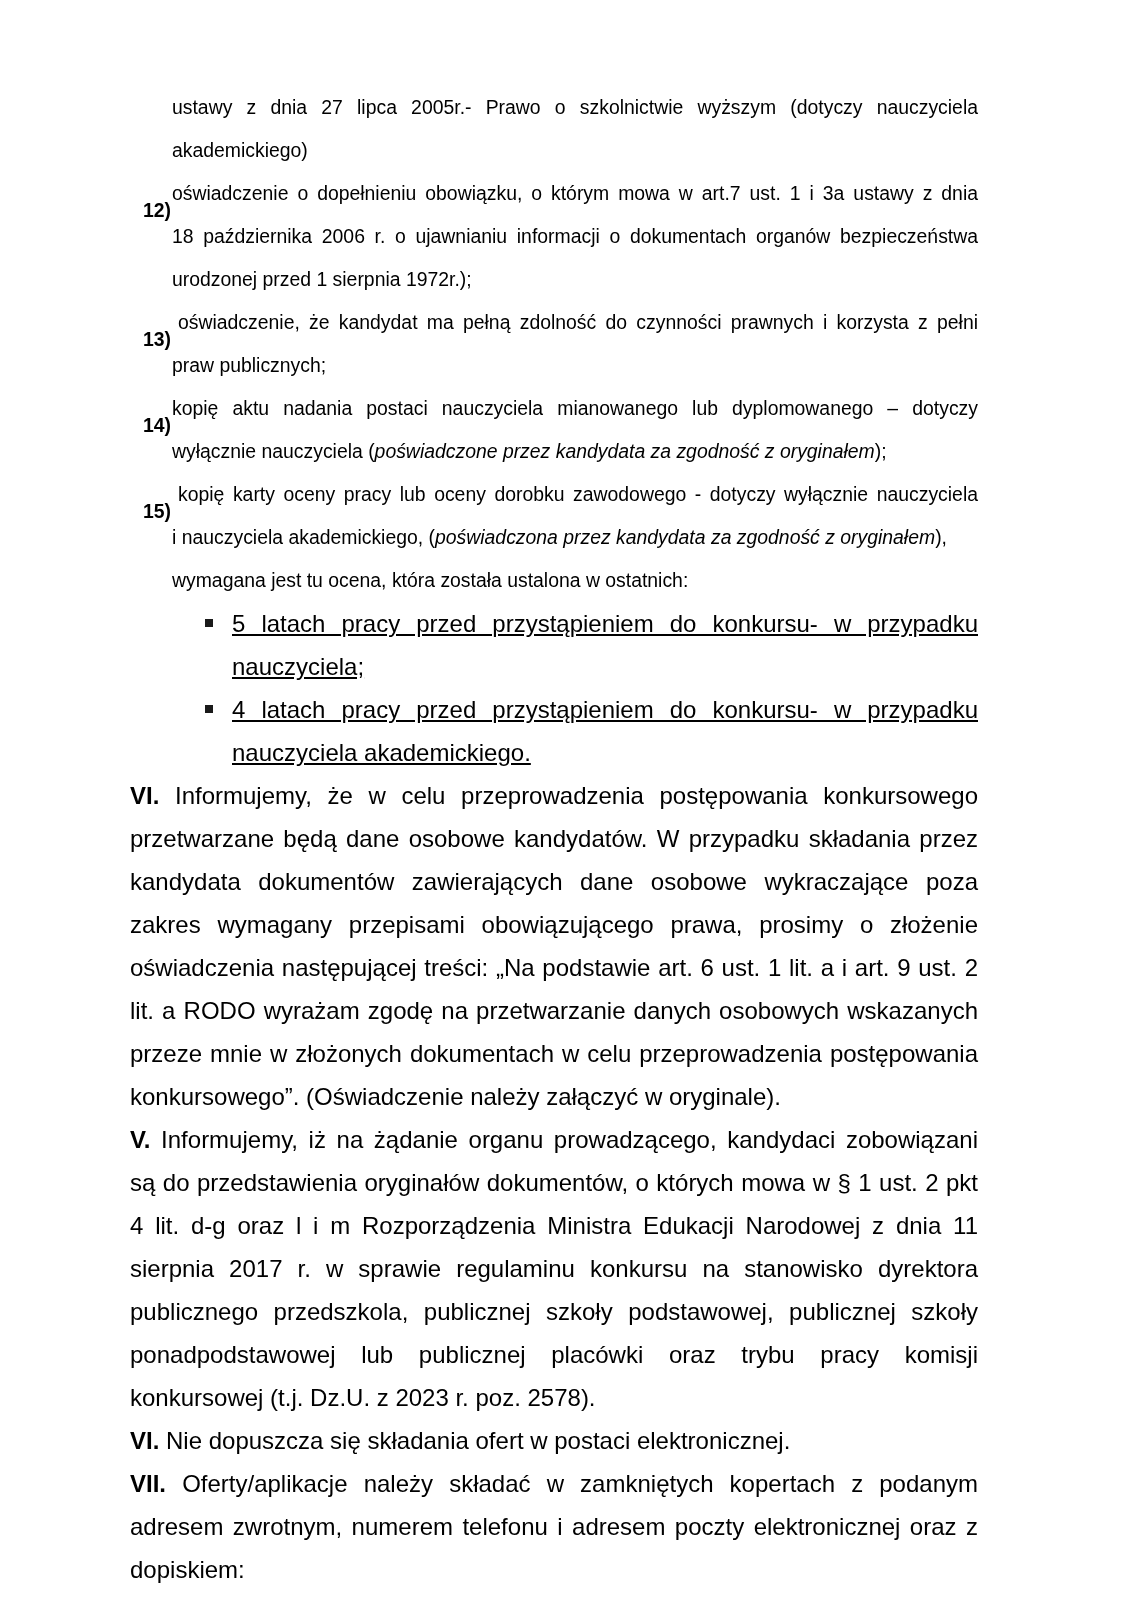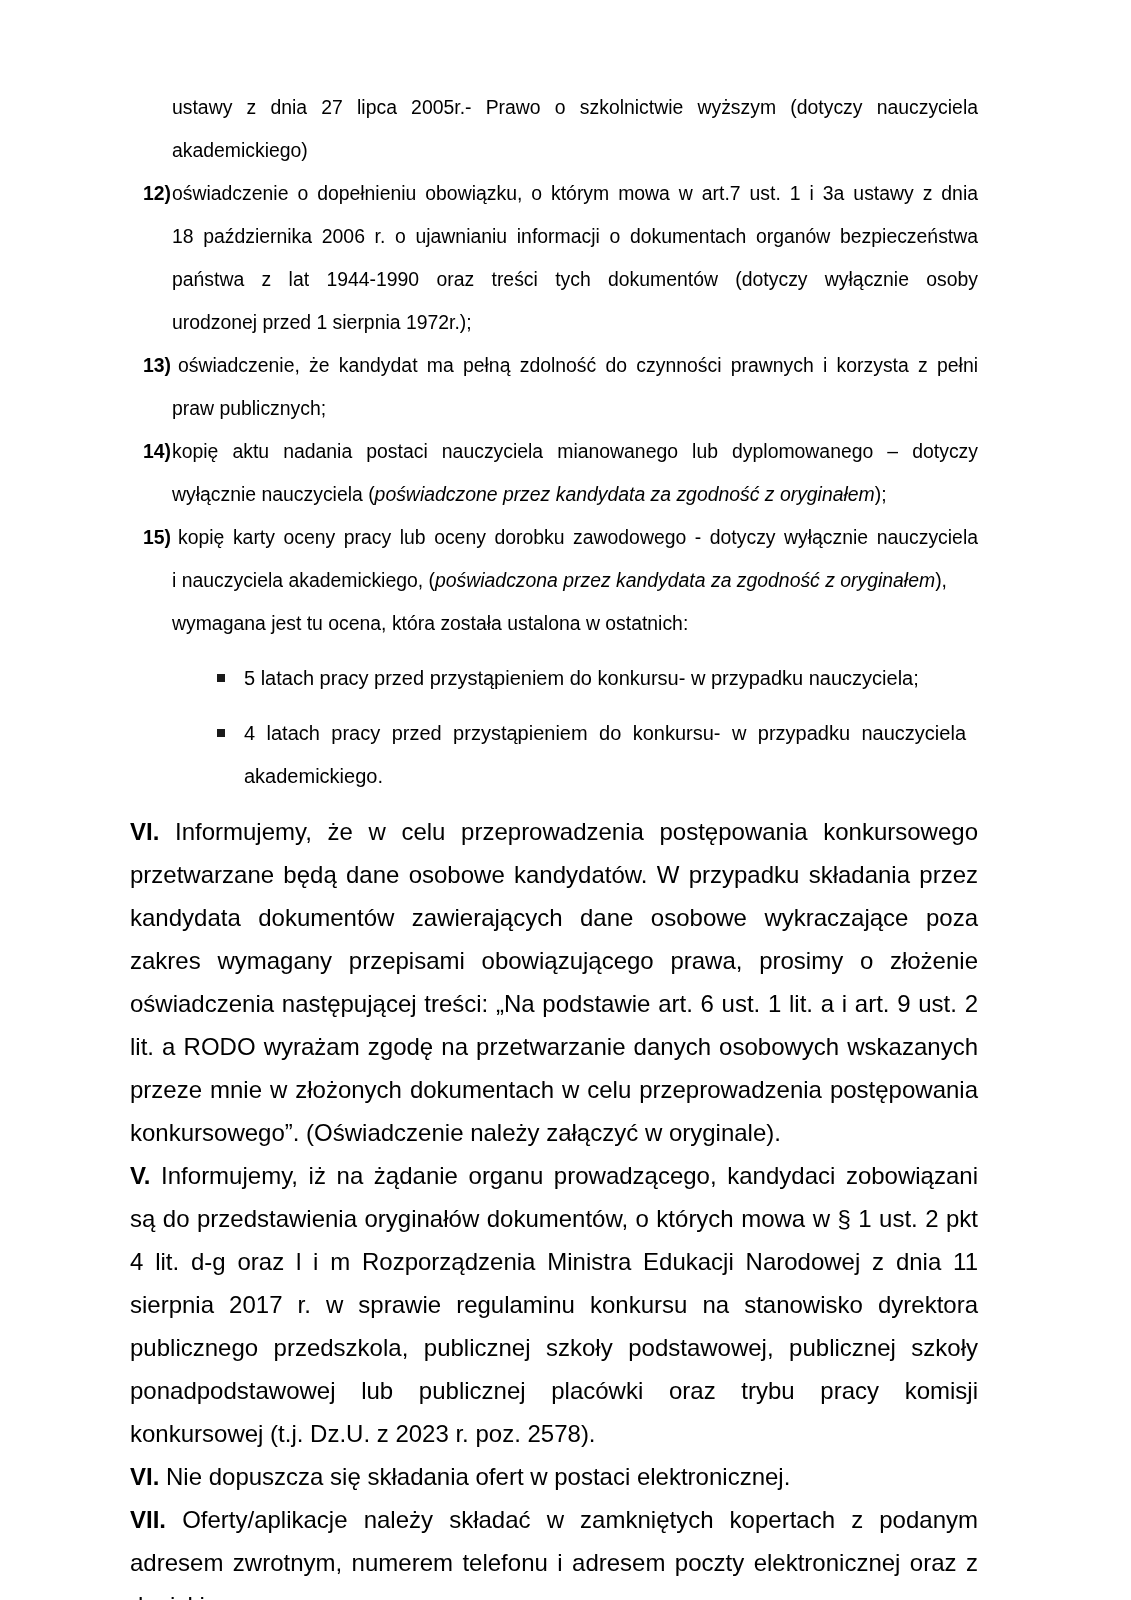--- a/index.html
+++ b/index.html
@@ -30,41 +30,42 @@
     position: relative;
     padding-left: 42px;
     font-size: 19.4px;
     line-height: 43px;
     text-align: justify;
     margin: 0;
   }
   .numitem > .num {
     position: absolute;
     left: 13px;
-    top: 0;
+    top: 17px;
     font-weight: bold;
     white-space: nowrap;
   }
   
   .contline {
     padding-left: 42px;
     font-size: 19.4px;
     line-height: 43px;
     text-align: justify;
     margin: 0;
   }
 
   
   .bullet {
     position: relative;
     padding-left: 102px;
-    font-size: 20px;
+    font-size: 24px;
     line-height: 43px;
     text-align: justify;
-    margin: 12px;
+    margin: 0;
+    text-decoration: underline;
   }
   .bullet > .sq {
     position: absolute;
     left: 75px;
     top: 17px;
     width: 8px;
     height: 8px;
     background: #1a1a1a;
   }
 
@@ -94,21 +95,20 @@
 <div class="page">
 
   <div class="contline j-stretch">ustawy z dnia 27 lipca 2005r.- Prawo o szkolnictwie wyższym (dotyczy nauczyciela</div>
   <div class="contline j-left">akademickiego)</div>
 
   <div class="numitem">
     <span class="num">12)</span>
     <span class="j-stretch" style="display:block">oświadczenie o dopełnieniu obowiązku, o którym mowa w art.7 ust. 1 i 3a ustawy z dnia</span>
   </div>
   <div class="contline j-stretch">18 października 2006 r. o ujawnianiu informacji o dokumentach organów bezpieczeństwa</div>
-  <div class="contline j-stretch">państwa z lat 1944-1990 oraz treści tych dokumentów (dotyczy wyłącznie osoby</div>
   <div class="contline j-left">urodzonej przed 1 sierpnia 1972r.);</div>
 
   <div class="numitem">
     <span class="num">13)</span>
     <span class="j-stretch" style="display:block; padding-left:6px">oświadczenie, że kandydat ma pełną zdolność do czynności prawnych i korzysta z pełni</span>
   </div>
   <div class="contline j-left">praw publicznych;</div>
 
   <div class="numitem">
     <span class="num">14)</span>

